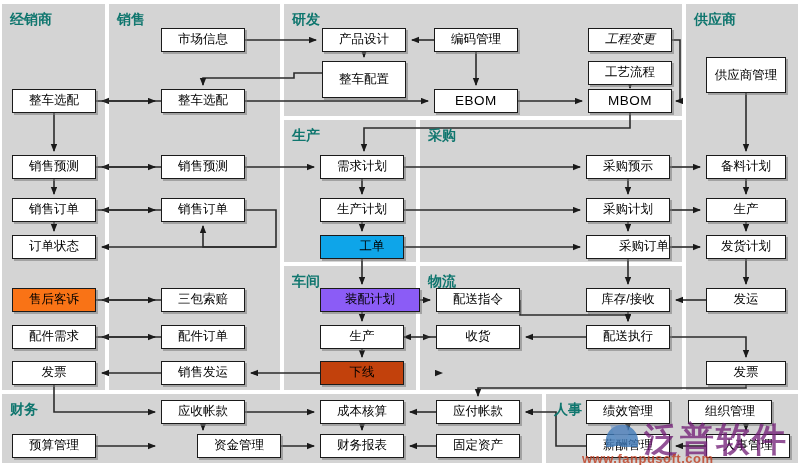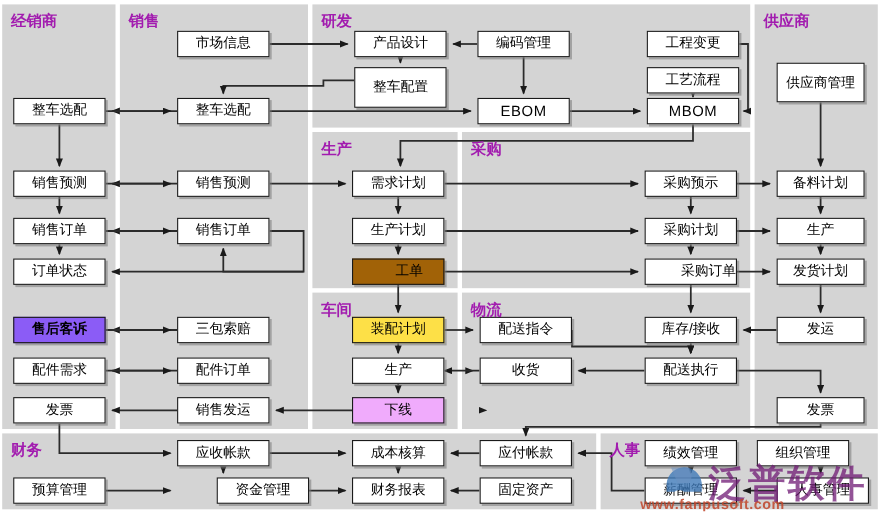--- a/index.html
+++ b/index.html
@@ -5,21 +5,21 @@
   html,body{margin:0;padding:0;background:#ffffff;}
   #root{
     position:relative;width:800px;height:465px;overflow:hidden;
     background:#ffffff;
     font-family:"Liberation Sans","DejaVu Sans",sans-serif;
   }
   .panel{
     position:absolute;background:#d4d4d4;box-sizing:border-box;
   }
   .panel-title{
-    position:absolute;font-weight:bold;font-size:14px;color:#a21caf;
+    position:absolute;font-weight:bold;font-size:14px;color:#0f766e;
     white-space:nowrap;line-height:1;
   }
   .node{
     position:absolute;box-sizing:border-box;
     background:#ffffff;border:1.5px solid #1a1a1a;
     box-shadow:2px 2px 0 rgba(120,120,120,0.55);
     display:flex;align-items:center;justify-content:center;
     font-size:12.5px;color:#000;text-align:center;line-height:1.1;
     letter-spacing:0px;
   }
@@ -148,52 +148,52 @@
       <path d="M706,446 L676,446"></path>
       <path d="M746,424 L746,430"></path>
     </g>
   </svg>
 
   <div id="nodes-layer">
       <div class="node" style="left: 12px; top: 89px; width: 84px; height: 24px; background: rgb(255, 255, 255); border-color: rgb(26, 26, 26);">整车选配</div>
       <div class="node" style="left: 12px; top: 155px; width: 84px; height: 24px; background: rgb(255, 255, 255); border-color: rgb(26, 26, 26);">销售预测</div>
       <div class="node" style="left: 12px; top: 198px; width: 84px; height: 24px; background: rgb(255, 255, 255); border-color: rgb(26, 26, 26);">销售订单</div>
       <div class="node" style="left: 12px; top: 235px; width: 84px; height: 24px; background: rgb(255, 255, 255); border-color: rgb(26, 26, 26);">订单状态</div>
-      <div class="node" style="left: 12px; top: 288px; width: 84px; height: 24px; background: #8b5cf6; border-color: rgb(26, 26, 26); font-weight: bold;">售后客诉</div>
+      <div class="node" style="left: 12px; top: 288px; width: 84px; height: 24px; background: #f97316; border-color: rgb(26, 26, 26);">售后客诉</div>
       <div class="node" style="left: 12px; top: 325px; width: 84px; height: 24px; background: rgb(255, 255, 255); border-color: rgb(26, 26, 26);">配件需求</div>
       <div class="node" style="left: 12px; top: 361px; width: 84px; height: 24px; background: rgb(255, 255, 255); border-color: rgb(26, 26, 26);">发票</div>
       <div class="node" style="left: 161px; top: 28px; width: 84px; height: 24px; background: rgb(255, 255, 255); border-color: rgb(26, 26, 26);">市场信息</div>
       <div class="node" style="left: 161px; top: 89px; width: 84px; height: 24px; background: rgb(255, 255, 255); border-color: rgb(26, 26, 26);">整车选配</div>
       <div class="node" style="left: 161px; top: 155px; width: 84px; height: 24px; background: rgb(255, 255, 255); border-color: rgb(26, 26, 26);">销售预测</div>
       <div class="node" style="left: 161px; top: 198px; width: 84px; height: 24px; background: rgb(255, 255, 255); border-color: rgb(26, 26, 26);">销售订单</div>
       <div class="node" style="left: 161px; top: 288px; width: 84px; height: 24px; background: rgb(255, 255, 255); border-color: rgb(26, 26, 26);">三包索赔</div>
       <div class="node" style="left: 161px; top: 325px; width: 84px; height: 24px; background: rgb(255, 255, 255); border-color: rgb(26, 26, 26);">配件订单</div>
       <div class="node" style="left: 161px; top: 361px; width: 84px; height: 24px; background: rgb(255, 255, 255); border-color: rgb(26, 26, 26);">销售发运</div>
       <div class="node" style="left: 322px; top: 28px; width: 84px; height: 24px; background: rgb(255, 255, 255); border-color: rgb(26, 26, 26);">产品设计</div>
       <div class="node" style="left: 322px; top: 61px; width: 84px; height: 37px; background: rgb(255, 255, 255); border-color: rgb(26, 26, 26);">整车配置</div>
       <div class="node" style="left: 434px; top: 28px; width: 84px; height: 24px; background: rgb(255, 255, 255); border-color: rgb(26, 26, 26);">编码管理</div>
       <div class="node latin" style="left: 434px; top: 89px; width: 84px; height: 24px; background: rgb(255, 255, 255); border-color: rgb(26, 26, 26);">EBOM</div>
-      <div class="node" style="left: 588px; top: 28px; width: 84px; height: 24px; background: rgb(255, 255, 255); border-color: rgb(26, 26, 26);">工程变更</div>
+      <div class="node" style="left: 588px; top: 28px; width: 84px; height: 24px; background: rgb(255, 255, 255); border-color: rgb(26, 26, 26); font-style: italic;">工程变更</div>
       <div class="node" style="left: 588px; top: 61px; width: 84px; height: 24px; background: rgb(255, 255, 255); border-color: rgb(26, 26, 26);">工艺流程</div>
       <div class="node latin" style="left: 588px; top: 89px; width: 84px; height: 24px; background: rgb(255, 255, 255); border-color: rgb(26, 26, 26);">MBOM</div>
       <div class="node two-line" style="left: 706px; top: 57px; width: 80px; height: 36px; background: rgb(255, 255, 255); border-color: rgb(26, 26, 26);">供应商管理</div>
       <div class="node" style="left: 706px; top: 155px; width: 80px; height: 24px; background: rgb(255, 255, 255); border-color: rgb(26, 26, 26);">备料计划</div>
       <div class="node" style="left: 706px; top: 198px; width: 80px; height: 24px; background: rgb(255, 255, 255); border-color: rgb(26, 26, 26);">生产</div>
       <div class="node" style="left: 706px; top: 235px; width: 80px; height: 24px; background: rgb(255, 255, 255); border-color: rgb(26, 26, 26);">发货计划</div>
       <div class="node" style="left: 706px; top: 288px; width: 80px; height: 24px; background: rgb(255, 255, 255); border-color: rgb(26, 26, 26);">发运</div>
       <div class="node" style="left: 706px; top: 361px; width: 80px; height: 24px; background: rgb(255, 255, 255); border-color: rgb(26, 26, 26);">发票</div>
       <div class="node" style="left: 320px; top: 155px; width: 84px; height: 24px; background: rgb(255, 255, 255); border-color: rgb(26, 26, 26);">需求计划</div>
       <div class="node" style="left: 320px; top: 198px; width: 84px; height: 24px; background: rgb(255, 255, 255); border-color: rgb(26, 26, 26);">生产计划</div>
-      <div class="node" style="left: 320px; top: 235px; width: 84px; height: 24px; background: #a16207; border-color: rgb(26, 26, 26); padding-left: 20px;">工单</div>
+      <div class="node" style="left: 320px; top: 235px; width: 84px; height: 24px; background: #0ea5e9; border-color: rgb(26, 26, 26); padding-left: 20px;">工单</div>
       <div class="node" style="left: 586px; top: 155px; width: 84px; height: 24px; background: rgb(255, 255, 255); border-color: rgb(26, 26, 26);">采购预示</div>
       <div class="node" style="left: 586px; top: 198px; width: 84px; height: 24px; background: rgb(255, 255, 255); border-color: rgb(26, 26, 26);">采购计划</div>
       <div class="node" style="left: 586px; top: 235px; width: 84px; height: 24px; background: rgb(255, 255, 255); border-color: rgb(26, 26, 26); padding-left: 32px;">采购订单</div>
-      <div class="node" style="left: 320px; top: 288px; width: 84px; height: 24px; background: #fde047; border-color: rgb(26, 26, 26);">装配计划</div>
+      <div class="node" style="left: 320px; top: 288px; width: 100px; height: 24px; background: #8b5cf6; border-color: rgb(26, 26, 26);">装配计划</div>
       <div class="node" style="left: 320px; top: 325px; width: 84px; height: 24px; background: rgb(255, 255, 255); border-color: rgb(26, 26, 26);">生产</div>
-      <div class="node" style="left: 320px; top: 361px; width: 84px; height: 24px; background: #f0abfc; border-color: rgb(26, 26, 26);">下线</div>
+      <div class="node" style="left: 320px; top: 361px; width: 84px; height: 24px; background: #c2410c; border-color: rgb(26, 26, 26);">下线</div>
       <div class="node" style="left: 436px; top: 288px; width: 84px; height: 24px; background: rgb(255, 255, 255); border-color: rgb(26, 26, 26);">配送指令</div>
       <div class="node" style="left: 436px; top: 325px; width: 84px; height: 24px; background: rgb(255, 255, 255); border-color: rgb(26, 26, 26);">收货</div>
       <div class="node" style="left: 586px; top: 288px; width: 84px; height: 24px; background: rgb(255, 255, 255); border-color: rgb(26, 26, 26);">库存/接收</div>
       <div class="node" style="left: 586px; top: 325px; width: 84px; height: 24px; background: rgb(255, 255, 255); border-color: rgb(26, 26, 26);">配送执行</div>
       <div class="node" style="left: 161px; top: 400px; width: 84px; height: 24px; background: rgb(255, 255, 255); border-color: rgb(26, 26, 26);">应收帐款</div>
       <div class="node" style="left: 12px; top: 434px; width: 84px; height: 24px; background: rgb(255, 255, 255); border-color: rgb(26, 26, 26);">预算管理</div>
       <div class="node" style="left: 161px; top: 434px; width: 84px; height: 24px; background: rgb(255, 255, 255); border-color: rgb(26, 26, 26); margin-left: 36px;">资金管理</div>
       <div class="node" style="left: 320px; top: 400px; width: 84px; height: 24px; background: rgb(255, 255, 255); border-color: rgb(26, 26, 26);">成本核算</div>
       <div class="node" style="left: 320px; top: 434px; width: 84px; height: 24px; background: rgb(255, 255, 255); border-color: rgb(26, 26, 26);">财务报表</div>
       <div class="node" style="left: 436px; top: 400px; width: 84px; height: 24px; background: rgb(255, 255, 255); border-color: rgb(26, 26, 26);">应付帐款</div>

